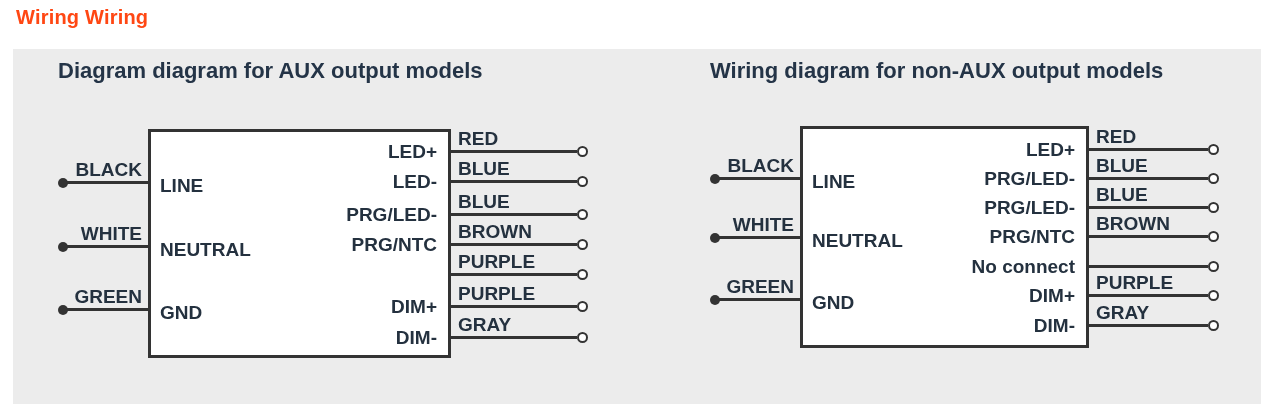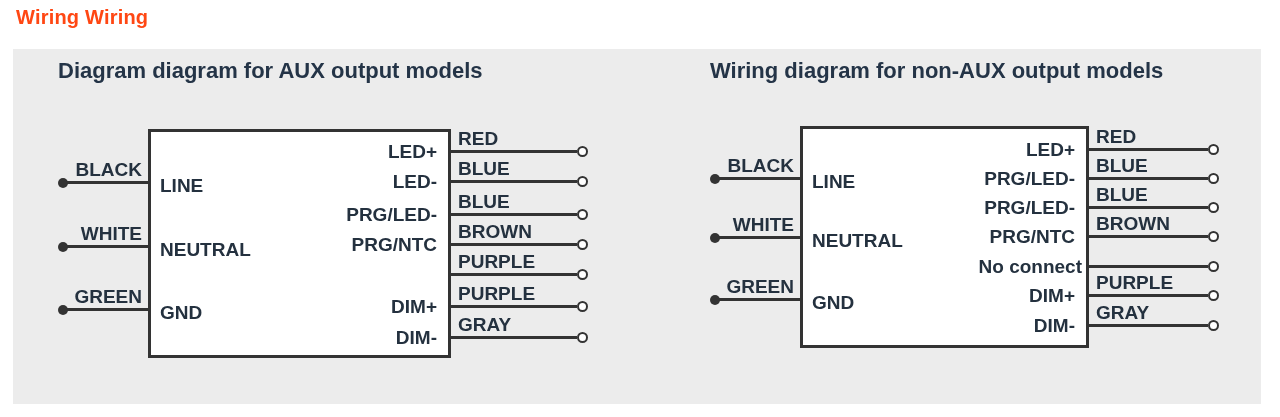--- a/index.html
+++ b/index.html
@@ -158,21 +158,21 @@
       <div class="ring" style="left: 1208px; top: 202px;"></div>
       <div class="lbl" style="left: 1096px; top: 184px;">BLUE</div>
       <div class="lbl right" style="left: 800px; top: 197px; width: 275px;">PRG/LED-</div>
       <div class="wire" style="left: 1089px; top: 235px; width: 119px;"></div>
       <div class="ring" style="left: 1208px; top: 231px;"></div>
       <div class="lbl" style="left: 1096px; top: 213px;">BROWN</div>
       <div class="lbl right" style="left: 800px; top: 226px; width: 275px;">PRG/NTC</div>
       <div class="wire" style="left: 1089px; top: 265px; width: 119px;"></div>
       <div class="ring" style="left: 1208px; top: 261px;"></div>
       <div class="lbl" style="left: 1096px; top: 243px;"></div>
-      <div class="lbl right" style="left: 800px; top: 256px; width: 275px; margin-left: 7px;">No connect</div>
+      <div class="lbl right" style="left: 800px; top: 256px; width: 275px;">No connect</div>
       <div class="wire" style="left: 1089px; top: 294px; width: 119px;"></div>
       <div class="ring" style="left: 1208px; top: 290px;"></div>
       <div class="lbl" style="left: 1096px; top: 272px;">PURPLE</div>
       <div class="lbl right" style="left: 800px; top: 285px; width: 275px;">DIM+</div>
       <div class="wire" style="left: 1089px; top: 324px; width: 119px;"></div>
       <div class="ring" style="left: 1208px; top: 320px;"></div>
       <div class="lbl" style="left: 1096px; top: 302px;">GRAY</div>
       <div class="lbl right" style="left: 800px; top: 315px; width: 275px;">DIM-</div>
     </section>
   </div>

